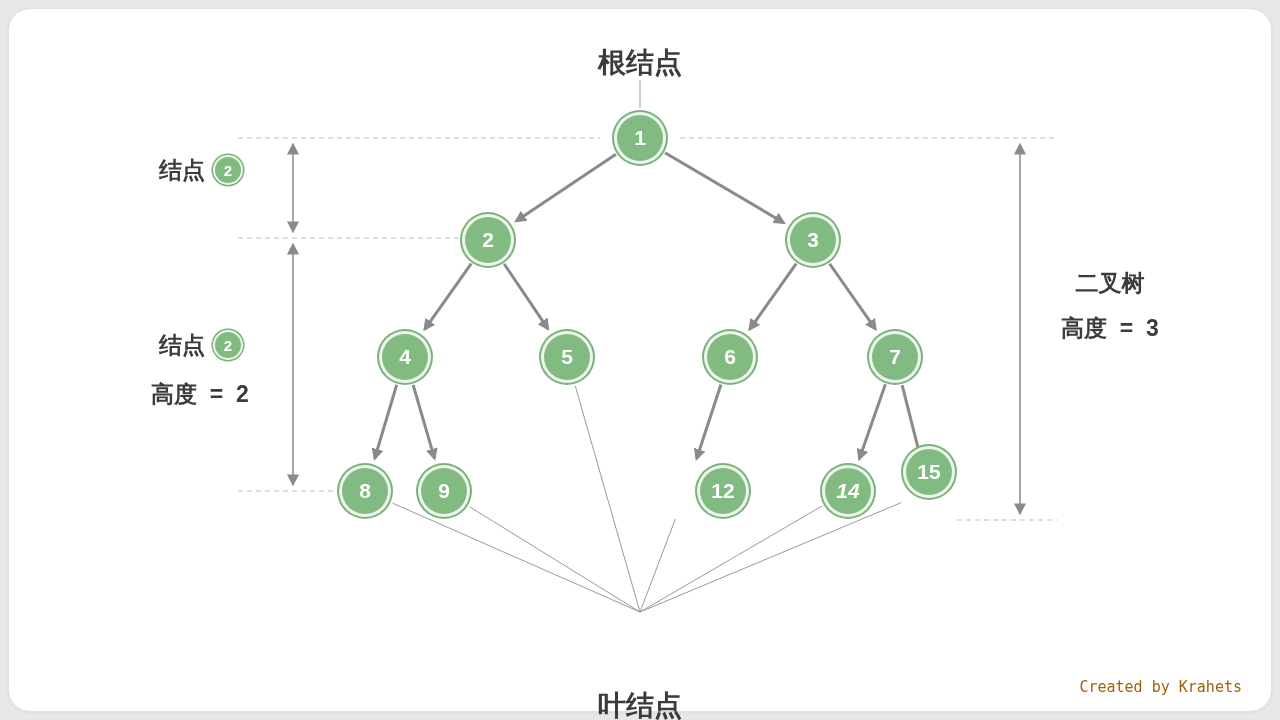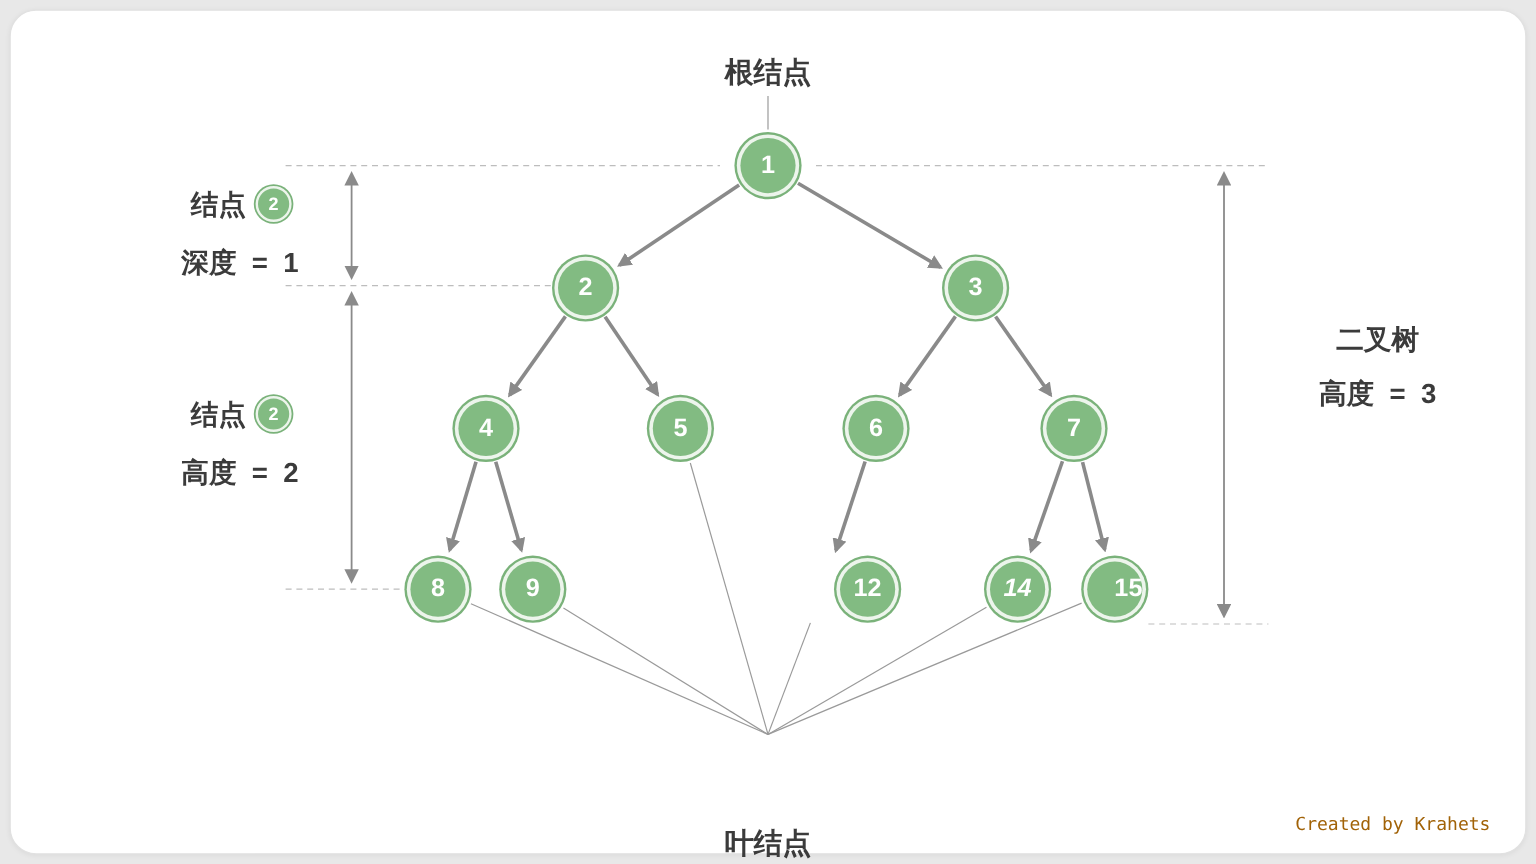--- a/index.html
+++ b/index.html
@@ -17,21 +17,21 @@
   #nodes-layer { position:absolute; left:0; top:0; width:1280px; height:720px; pointer-events:none; }
   .node {
     position:absolute; width:46px; height:46px; margin-left:-23px; margin-top:-23px;
     border-radius:50%; background:var(--node-fill);
     color:#ffffff; font-weight:bold; font-size:21px;
     display:flex; align-items:center; justify-content:center;
     box-shadow:0 0 0 3px var(--node-ring), 0 0 0 5px var(--node-outline);
   }
   .diagram-label {
     position:absolute; transform:translateX(-50%);
-    color:var(--text-color); font-weight:700; font-size:24px; white-space:nowrap;
+    color:var(--text-color); font-weight:700; font-size:28px; white-space:nowrap;
   }
   .annot {
     position:absolute; color:var(--text-color); font-weight:700;
     font-size:23px; text-align:center;
   }
   .annot-row { display:flex; align-items:center; justify-content:center; gap:10px; height:36px; }
   .badge {
     width:26px; height:26px; border-radius:50%; background:var(--node-fill);
     color:#fff; font-size:15px; font-weight:700;
     display:flex; align-items:center; justify-content:center;
@@ -114,44 +114,43 @@
       </div>
       <div class="node" style="left: 444px; top: 491px;">
         <span>9</span>
       </div>
       <div class="node" style="left: 723px; top: 491px; align-items: center;">
         <span>12</span>
       </div>
       <div class="node" style="left: 848px; top: 491px; font-style: italic;">
         <span>14</span>
       </div>
-      <div class="node" style="left: 929px; top: 491px; justify-content: flex-end;">
+      <div class="node" style="left: 929px; top: 472px;">
         <span>15</span>
       </div>
     </div>
 
   <div class="diagram-label" style="left:640px; top:44px;">根结点</div>
 
   <div class="diagram-label" style="left:640px; top:642px;margin-top:45px;">叶结点</div>
 
   <div class="annot" style="left:120px; top:152px; width:160px;">
     <div class="annot-row">
       <span>结点</span>
       <span class="badge">2</span>
     </div>
-    <div class="annot-measure">深度  =  1</div>
   </div>
 
   <div class="annot" style="left:120px; top:327px; width:160px;">
     <div class="annot-row">
       <span>结点</span>
       <span class="badge">2</span>
     </div>
     <div class="annot-measure">高度  =  2</div>
   </div>
 
-  <div class="annot" style="left:1073px; top:268px; width:150px;">
+  <div class="annot" style="left:1035px; top:268px; width:150px;">
     <div>二叉树</div>
     <div class="annot-line2">高度  =  3</div>
   </div>
 
   <div class="watermark">Created by Krahets</div>
 </div>
 
 </body></html>

